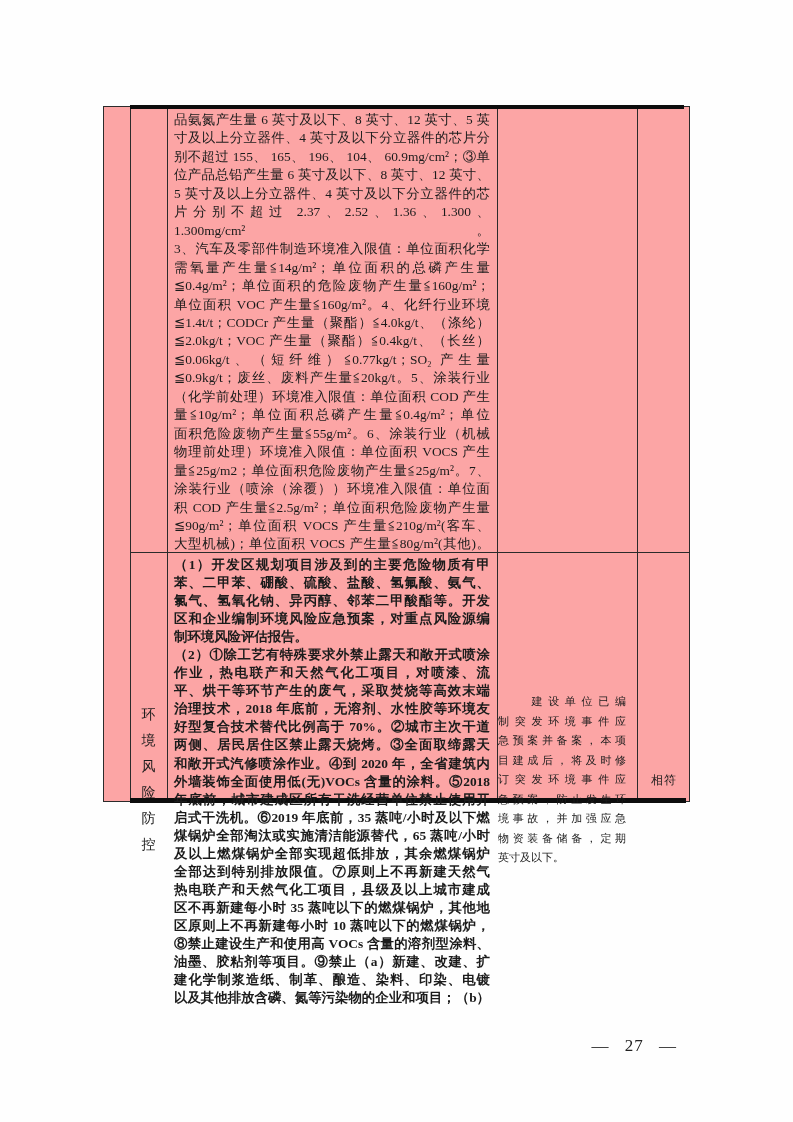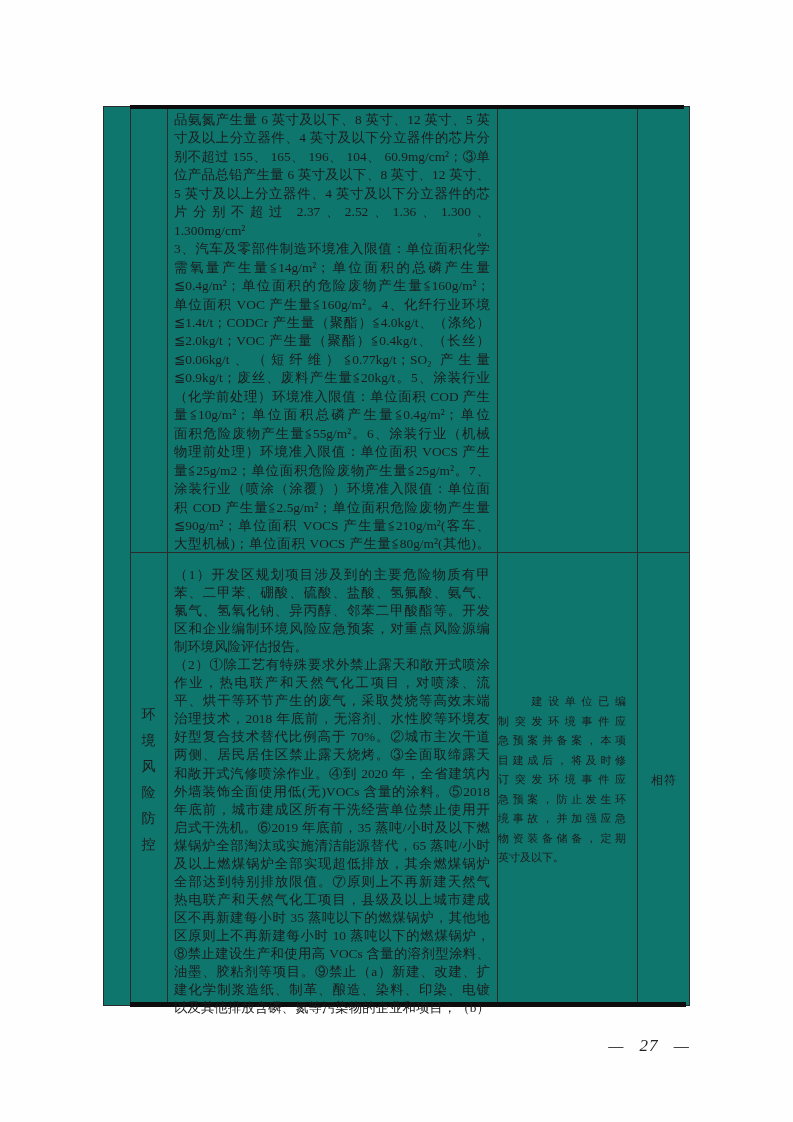--- a/index.html
+++ b/index.html
@@ -4,32 +4,32 @@
 <style>
   html,body{margin:0;padding:0;}
   body{
     width:793px;height:1122px;position:relative;background:#fefefe;
     font-family:"Liberation Serif","DejaVu Serif",serif;
     color:#1b1b1b;overflow:hidden;
   }
   .page{position:absolute;inset:0;}
   
   .tbl{
-    position:absolute;left:103px;top:106px;width:587px;height:900px;
-    border:1px solid #2b2b2b;box-sizing:border-box;background:#0f766e;
+    position:absolute;left:103px;top:106px;width:587px;height:696px;
+    border:1px solid #2b2b2b;box-sizing:border-box;background:#fca5a5;
   }
   .vline{position:absolute;top:0;bottom:0;width:1px;background:#2b2b2b;}
   .hline{position:absolute;height:1px;background:#2b2b2b;}
   .thickbar{position:absolute;height:4px;background:#0d0d0d;}
   
   .cell{position:absolute;box-sizing:border-box;}
   .main-cell{left:63px;width:330px;padding:4px 7px 0 7px;font-size:13.4px;}
   .row1-main{top:0;height:446px;}
   .row1-main .ln{line-height:18.45px;}
-  .row2-main{top:456px;height:454px;padding-top:3px;}
+  .row2-main{top:446px;height:454px;padding-top:3px;font-weight:bold;}
   .row2-main .ln{line-height:18.05px;}
   .label-cell{
     left:26px;width:37px;top:446px;height:454px;
     display:flex;flex-direction:column;justify-content:center;align-items:center;
     font-size:14px;
   }
   .label-cell .vch{line-height:26px;text-align:center;}
   .measures-cell{
     left:388px;width:140px;top:446px;height:454px;
     display:flex;flex-direction:column;justify-content:center;
@@ -39,23 +39,23 @@
   .result-cell{
     left:533px;width:54px;top:446px;height:454px;
     display:flex;align-items:center;justify-content:center;
     font-size:12px;letter-spacing:1px;
   }
   
   .ln{text-align:justify;}
   .ln.j{text-align-last:justify;}
   
   .footer{
-    position:absolute;right:84px;top:1036px;width:120px;
-    text-align:center;font-size:17px;color:#222;
-    word-spacing:10px;letter-spacing:1px;font-style:italic;
+    position:absolute;right:116px;top:1036px;width:120px;
+    text-align:right;font-size:17px;color:#222;
+    word-spacing:10px;letter-spacing:1px;
   }
 </style>
 </head>
 <body>
 
 <div class="page">
 
   <div class="tbl">
 
     <div class="vline" style="left:26px;"></div>

